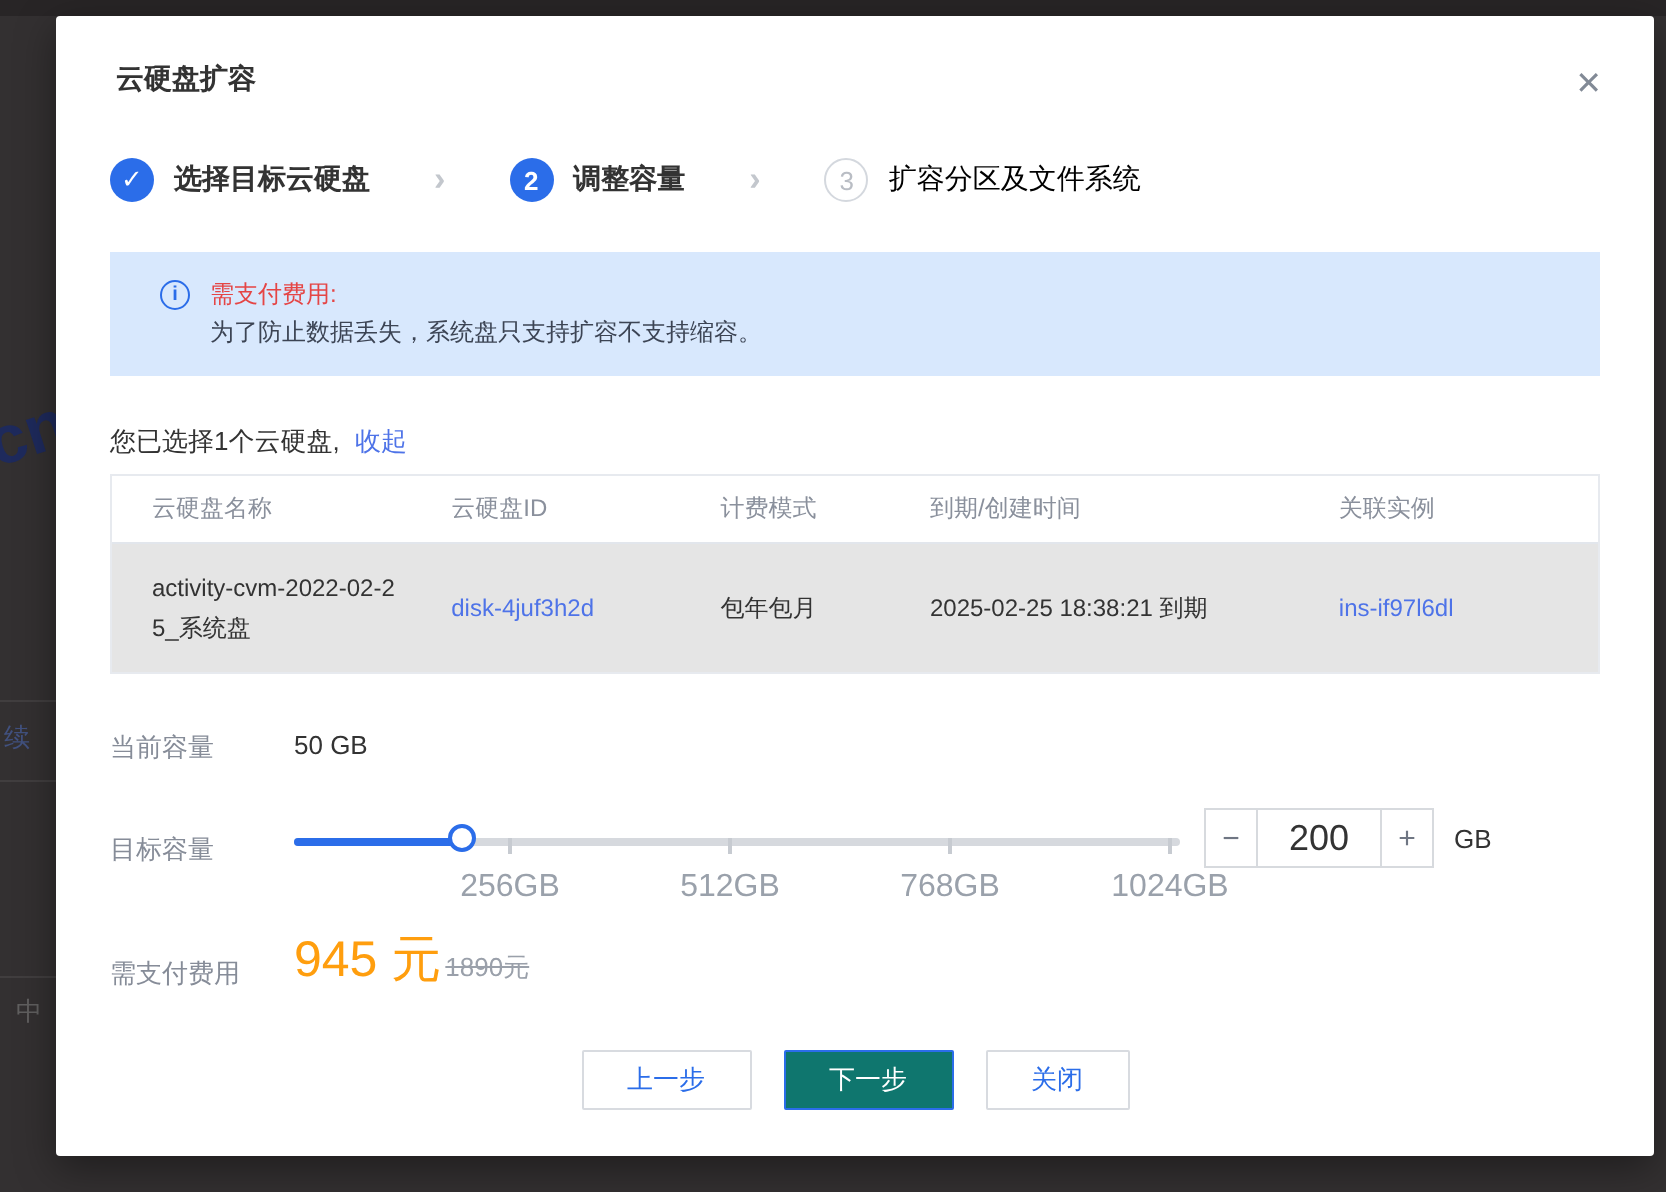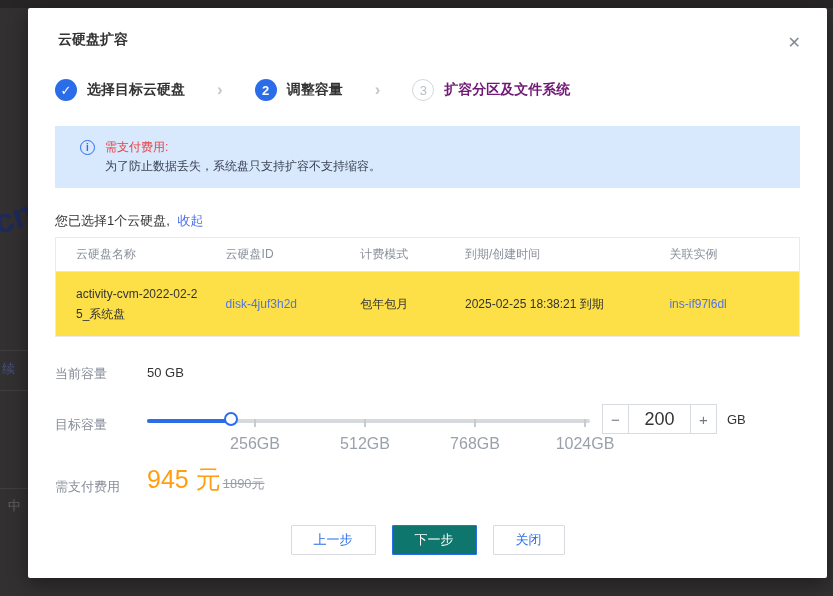--- a/index.html
+++ b/index.html
@@ -27,21 +27,21 @@
   
   .steps { position:absolute; left:27px; top:71px; display:flex; align-items:center; height:22px; }
   .step { display:flex; align-items:center; }
   .step-circle {
     width:22px; height:22px; border-radius:50%; background:#2b6de9; color:#fff;
     font-size:13px; font-weight:bold; display:flex; align-items:center; justify-content:center;
   }
   .step-label { margin-left:10px; font-size:14px; font-weight:bold; color:#333; }
   .step-sep { margin:0 32px; color:#c3c7cd; font-size:17px; font-weight:bold; }
   .step.pending .step-circle { background:#fff; border:1px solid #d4d8de; color:#b9bdc4; font-weight:normal; }
-  .step.pending .step-label { color:#701a75; font-weight:bold; }
+  .step.pending .step-label { color:#000000; font-weight:normal; }
 
   
   .alert {
     position:absolute; left:27px; top:118px; width:745px; height:62px;
     background:#d8e8fd; display:flex; padding:12px 0 0 25px;
   }
   .info-icon {
     width:15px; height:15px; margin-top:2px; flex:0 0 15px;
     border:1px solid #2b6de9; border-radius:50%; color:#2b6de9;
     font-size:10px; font-weight:bold; display:flex; align-items:center; justify-content:center;
@@ -51,21 +51,21 @@
   .alert-msg { color:#3c4454; }
 
   
   .selection { position:absolute; left:27px; top:204px; font-size:13px; color:#333; }
   .link { color:#4e73e8; cursor:pointer; text-decoration:none; }
   .selection .link { margin-left:4px; }
 
   
   .disk-table { position:absolute; left:27px; top:229px; width:745px; font-size:12px; border:1px solid #e7eaef; }
   .thead { display:flex; height:34px; align-items:center; background:#fff; color:#8a909c; border-bottom:1px solid #e2e6ec; }
-  .trow { display:flex; height:64px; align-items:center; background:#fde047; color:#333; }
+  .trow { display:flex; height:64px; align-items:center; background:#e5e5e5; color:#333; }
   .cell { padding-left:20px; }
   .c1 { width:150px; word-break:break-all; line-height:1.7; padding-right:8px; }
   .c2 { width:135px; } .c3 { width:105px; } .c4 { width:205px; } .c5 { width:150px; }
 
   
   .form-label { position:absolute; left:27px; font-size:13px; color:#868c98; }
   .cur-value { position:absolute; left:119px; top:357px; font-size:13px; color:#333; }
 
   .slider { position:absolute; left:119px; top:404px; width:443px; height:18px; }
   .slider-track { position:absolute; top:7px; left:0; width:443px; height:4px; background:#d6d9de; border-radius:2px; }

